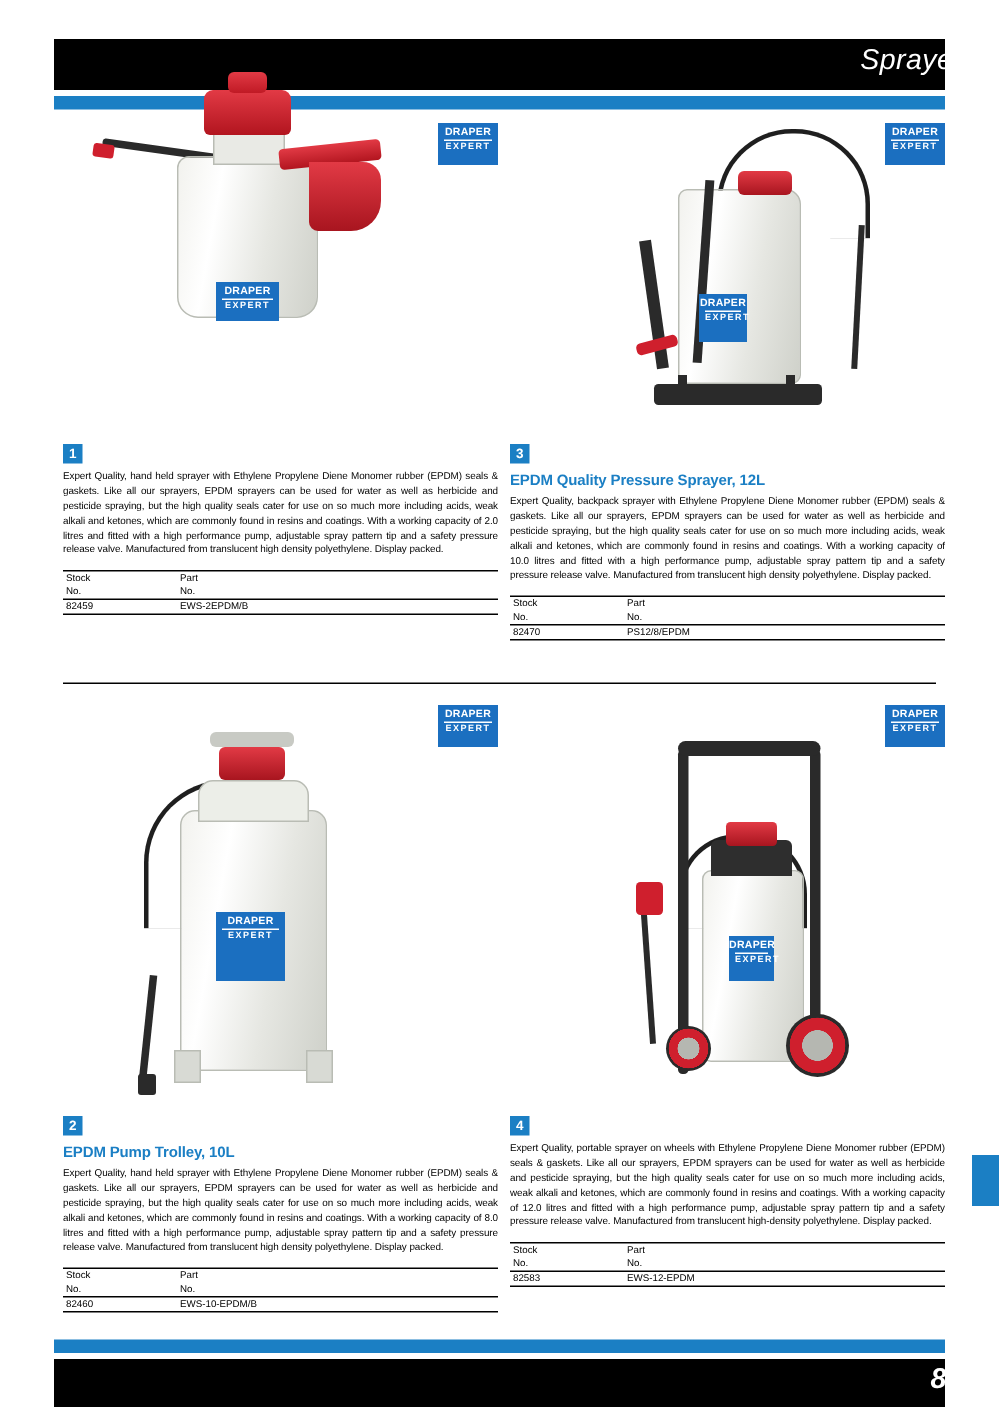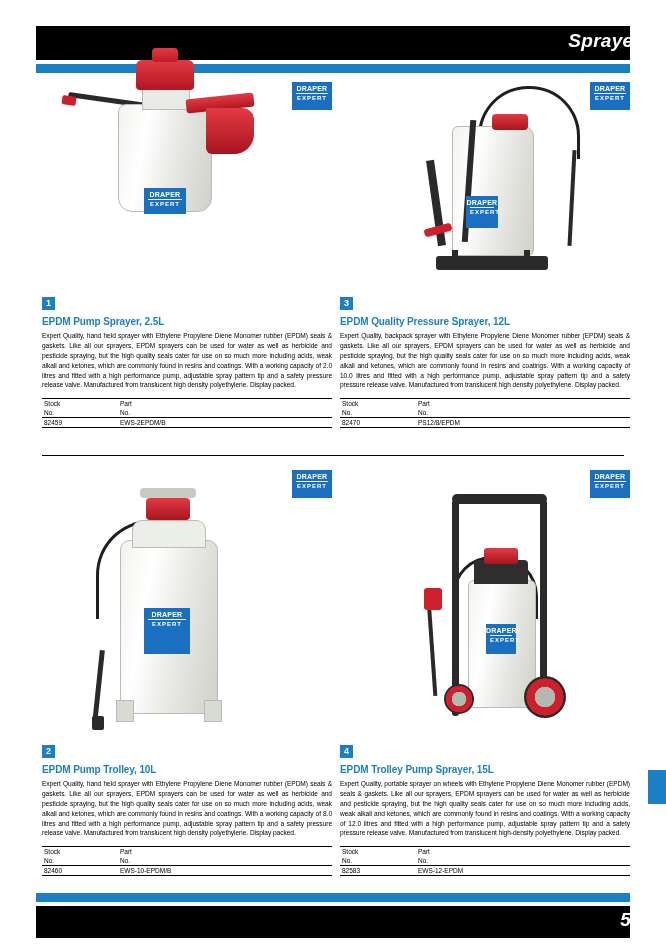--- a/index.html
+++ b/index.html
@@ -30,21 +30,21 @@
     width: 594px;
     height: 34px;
     background: #000000;
   }
   .header-title {
     position: absolute;
     right: 14px;
     top: 30px;
     font-size: 19px;
     font-style: italic;
-    font-weight: bold;
+    font-weight: normal;
     color: #ffffff;
     letter-spacing: 0.3px;
   }
   .header-blue-bar {
     position: absolute;
     left: 36px;
     top: 64px;
     width: 594px;
     height: 9px;
     background: #1b7fc4;
@@ -398,21 +398,20 @@
   <div class="mid-divider"></div>
 
   <div class="product p1">
     <div class="image-area">
       <div class="draper-logo logo-tr">
         <span class="d1">DRAPER</span>
         <span class="d2">EXPERT</span>
       </div>
     </div>
     <div class="num-badge">1</div>
-    <div class="prod-title">EPDM Pump Sprayer, 2.5L</div>
     <div class="prod-desc">Expert Quality, hand held sprayer with Ethylene Propylene Diene Monomer rubber (EPDM) seals &amp; gaskets. Like all our sprayers, EPDM sprayers can be used for water as well as herbicide and pesticide spraying, but the high quality seals cater for use on so much more including acids, weak alkali and ketones, which are commonly found in resins and coatings. With a working capacity of 2.0 litres and fitted with a high performance pump, adjustable spray pattern tip and a safety pressure release valve. Manufactured from translucent high density polyethylene. Display packed.</div>
     <table class="stock-table">
       <tbody>
           <tr class="hrow">
         <td class="col-stock">Stock</td>
         <td>Part</td>
       </tr>
       <tr class="hrow2">
         <td class="col-stock">No.</td>
         <td>No.</td>
@@ -482,21 +481,20 @@
   </div>
 
   <div class="product p4">
     <div class="image-area">
       <div class="draper-logo logo-tr">
         <span class="d1">DRAPER</span>
         <span class="d2">EXPERT</span>
       </div>
     </div>
     <div class="num-badge">4</div>
-    <div class="prod-title">EPDM Trolley Pump Sprayer, 15L</div>
     <div class="prod-desc">Expert Quality, portable sprayer on wheels with Ethylene Propylene Diene Monomer rubber (EPDM) seals &amp; gaskets. Like all our sprayers, EPDM sprayers can be used for water as well as herbicide and pesticide spraying, but the high quality seals cater for use on so much more including acids, weak alkali and ketones, which are commonly found in resins and coatings. With a working capacity of 12.0 litres and fitted with a high performance pump, adjustable spray pattern tip and a safety pressure release valve. Manufactured from translucent high-density polyethylene. Display packed.</div>
     <table class="stock-table">
       <tbody>
           <tr class="hrow">
         <td class="col-stock">Stock</td>
         <td>Part</td>
       </tr>
       <tr class="hrow2">
         <td class="col-stock">No.</td>
         <td>No.</td>
@@ -563,15 +561,15 @@
   <div class="ill s4-lance"></div>
   <div class="ill s4-grip"></div>
   <div class="ill s4-label draper-logo">
     <span class="d1">DRAPER</span>
     <span class="d2">EXPERT</span>
   </div>
 
   <div class="side-tab"></div>
   <div class="footer-blue-bar"></div>
   <div class="footer-black"></div>
-  <div class="footer-page">593</div>
+  <div class="footer-page">821</div>
 
 </div>
 
 </body></html>

